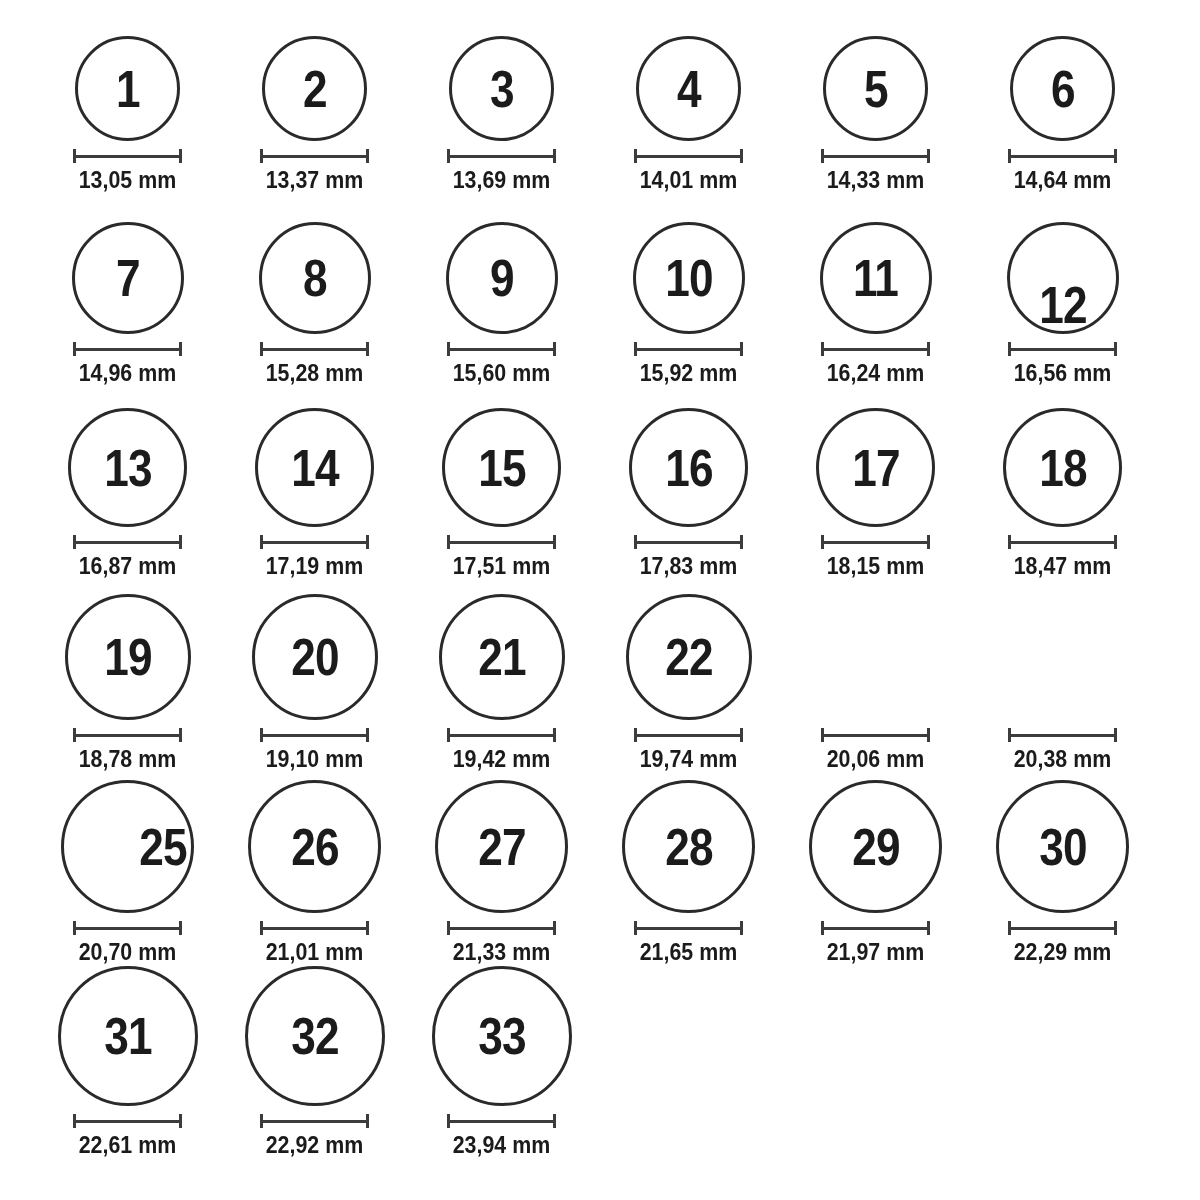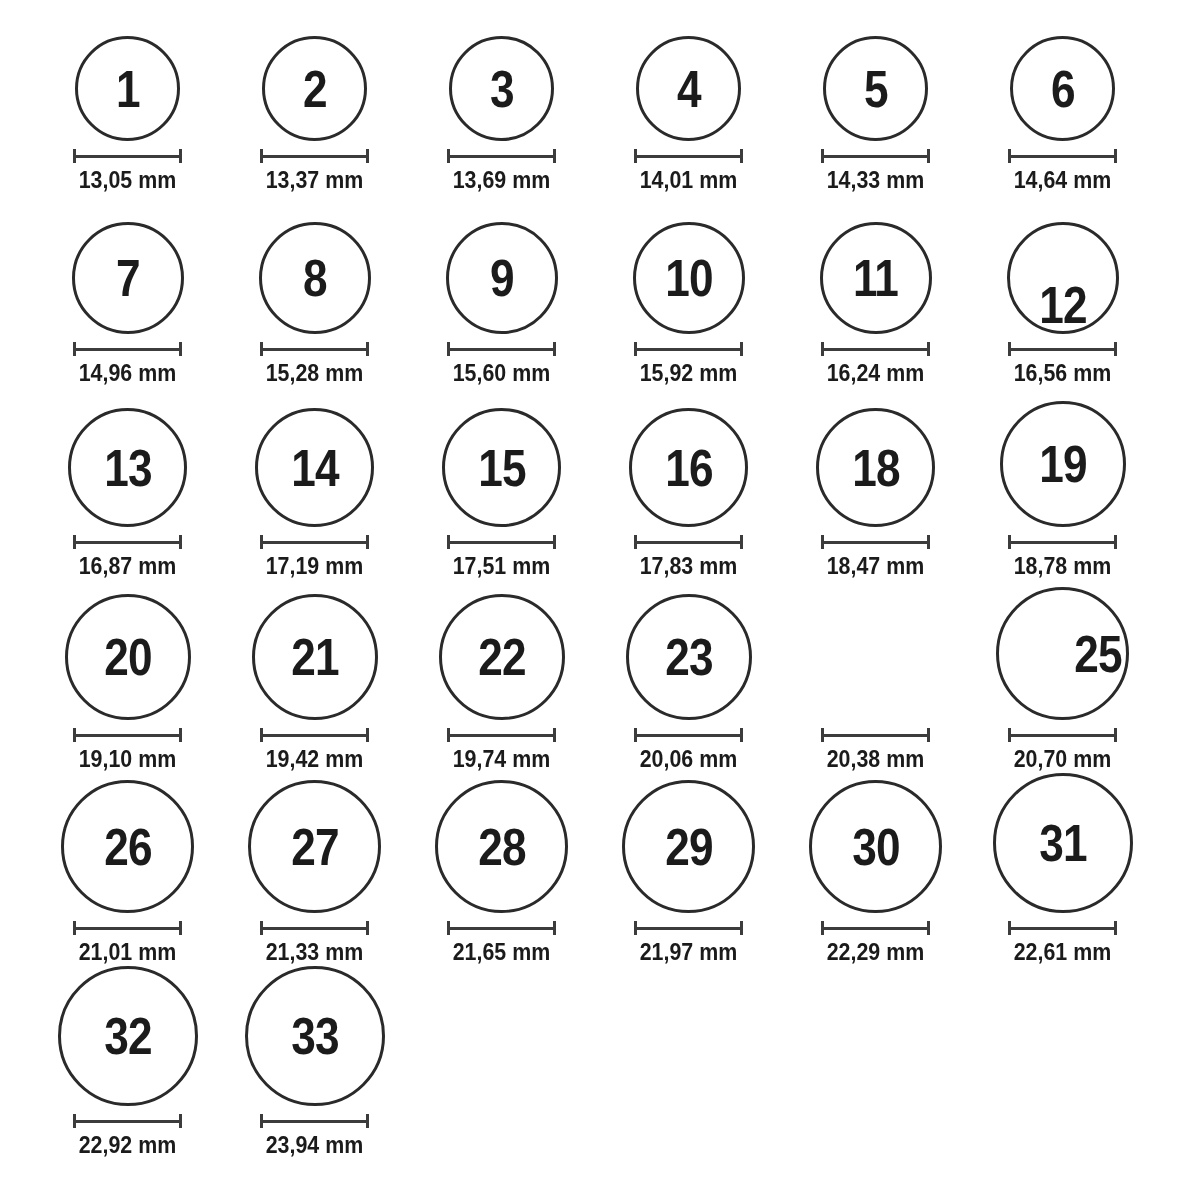--- a/index.html
+++ b/index.html
@@ -204,20 +204,27 @@
   </div>
 
   <div class="cell">
     <div class="ring-circle" style="width: 119px; height: 119px;">
       <span class="ring-number">16</span>
     </div>
     <div class="ruler"></div>
     <span class="diameter-label">17,83 mm</span>
   </div>
 
+  <div class="cell">
+    <div class="ring-circle" style="width: 119px; height: 119px;">
+      <span class="ring-number">17</span>
+    </div>
+    <div class="ruler"></div>
+    <span class="diameter-label">18,15 mm</span>
+  </div>
 
   <div class="cell">
     <div class="ring-circle" style="width: 119px; height: 119px;">
       <span class="ring-number">18</span>
     </div>
     <div class="ruler"></div>
     <span class="diameter-label">18,47 mm</span>
   </div>
 
   <div class="cell">
@@ -246,23 +253,20 @@
 
   <div class="cell">
     <div class="ring-circle" style="width: 126px; height: 126px;">
       <span class="ring-number">22</span>
     </div>
     <div class="ruler"></div>
     <span class="diameter-label">19,74 mm</span>
   </div>
 
   <div class="cell">
-    <div class="ring-circle" style="width: 126px; height: 126px;">
-      <span class="ring-number">23</span>
-    </div>
     <div class="ruler"></div>
     <span class="diameter-label">20,06 mm</span>
   </div>
 
   <div class="cell">
     <div class="ruler"></div>
     <span class="diameter-label">20,38 mm</span>
   </div>
 
   <div class="cell">

